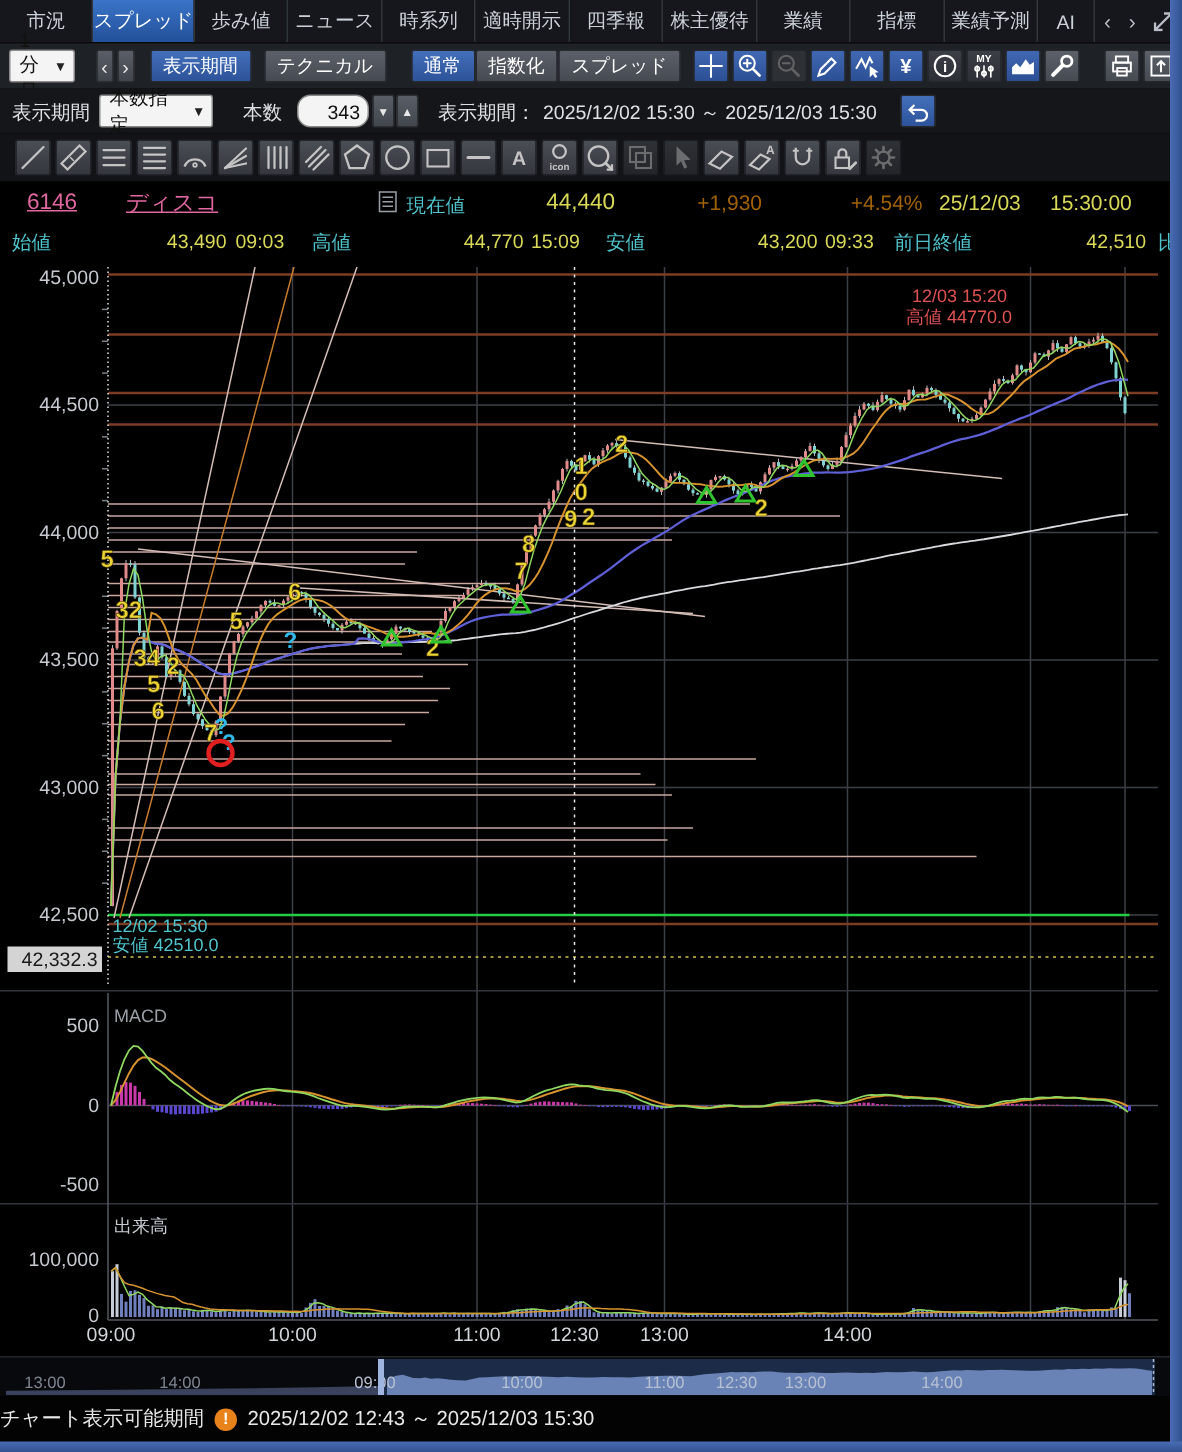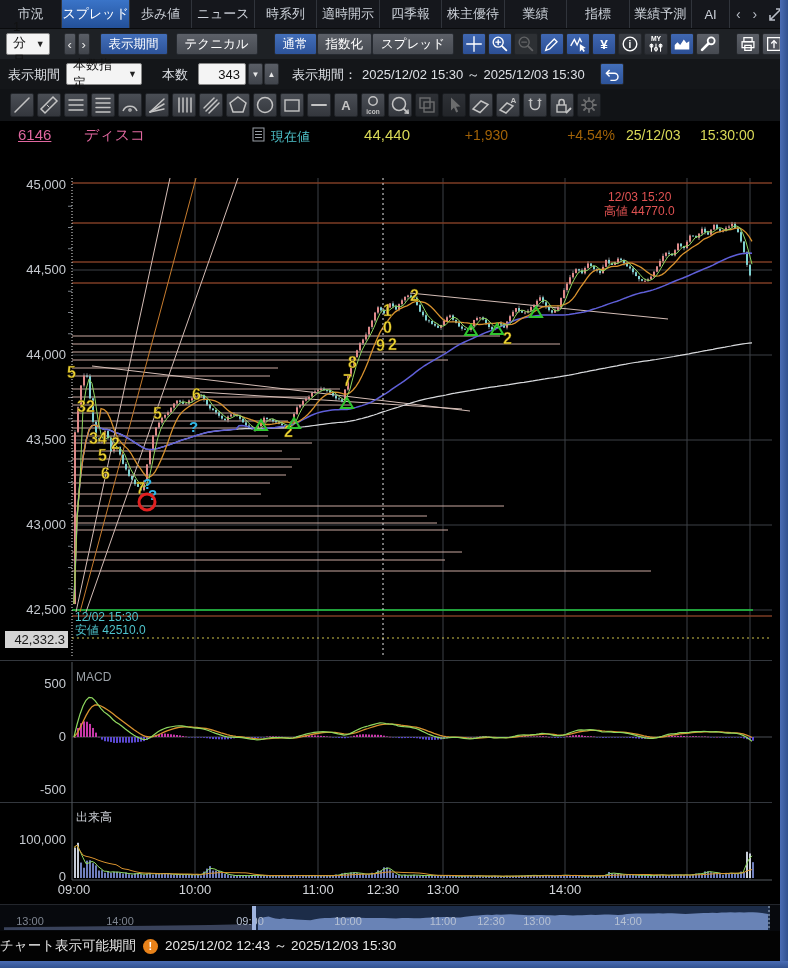--- a/index.html
+++ b/index.html
@@ -23,21 +23,21 @@
   .btn.gray{background:linear-gradient(#5c6068,#464a51);}
   .iconbtn{width:24px;height:22px;border:1px solid #24272c;border-radius:2px;display:flex;align-items:center;justify-content:center;margin-right:2px;}
   .iconbtn.blue{background:linear-gradient(#4068b2,#2c4f94);}
   .iconbtn.gray{background:linear-gradient(#5c6068,#464a51);}
   .iconbtn.dark{background:linear-gradient(#3b3f46,#2c2f35);}
   .iconbtn.disabled{background:#3a3d42;opacity:.55;}
 
   
   .period-row{position:absolute;left:0;top:59px;width:788px;height:30px;background:#141619;color:#dde0e5;font-size:13px;}
   .period-row .lab{position:absolute;top:7px;}
-  .num-input{position:absolute;top:4px;height:22px;background:#f4f4f4;color:#111;border:1px solid #888;border-radius:2px;font-size:13px;text-align:right;padding:0 5px;display:flex;align-items:center;justify-content:flex-end;}
+  .num-input{position:absolute;top:4px;height:22px;background:#f4f4f4;color:#111;border:1px solid #888;border-radius:9px;font-size:13px;text-align:right;padding:0 5px;display:flex;align-items:center;justify-content:flex-end;}
   .spin{position:absolute;top:4px;width:15px;height:22px;background:linear-gradient(#5a5e66,#41454c);border:1px solid #2a2d32;color:#e8e8e8;font-size:8px;display:flex;align-items:center;justify-content:center;border-radius:2px;}
   .ret-btn{position:absolute;top:4px;width:24px;height:22px;background:linear-gradient(#436fba,#2d5399);border:1px solid #24272c;border-radius:2px;display:flex;align-items:center;justify-content:center;}
 
   
   .drawbar{position:absolute;left:0;top:89px;width:788px;height:32px;background:#111316;display:flex;align-items:center;padding-left:10px;}
   .toolbtn{width:24px;height:24px;margin-right:3px;border:1px solid #22252a;border-radius:2px;background:linear-gradient(#4a4e55,#34373d);display:flex;align-items:center;justify-content:center;}
   .toolbtn.disabled{opacity:.5;}
 
   
   .quote-row{position:absolute;left:0;top:121px;width:788px;height:27px;background:#000;}
@@ -341,33 +341,47 @@
           <line x1="6" y1="6" x2="8" y2="8" stroke="#c4c4c4" stroke-width="1.8" stroke-linecap="round"></line>
           <line x1="14" y1="14" x2="16" y2="16" stroke="#c4c4c4" stroke-width="1.8" stroke-linecap="round"></line>
           <line x1="6" y1="16" x2="8" y2="14" stroke="#c4c4c4" stroke-width="1.8" stroke-linecap="round"></line>
           <line x1="14" y1="8" x2="16" y2="6" stroke="#c4c4c4" stroke-width="1.8" stroke-linecap="round"></line>
         </svg>
       </div>
     </div>
 
   <div class="quote-row">
     <span class="qspan pink" style="left:18px;top:5px;text-decoration:underline;">6146</span>
-    <span class="qspan pink" style="left:84px;top:5px;">ディスコ</span>
+    <span class="qspan pink" style="left:84px;top:5px;text-decoration:underline;">ディスコ</span>
     <svg class="qspan" style="left:252px;top:6px;" width="13" height="15" viewBox="0 0 13 15">
         <rect x="1" y="1" width="11" height="13" fill="none" stroke="#9aa0a8"></rect>
         <path d="M3 4.5 H10 M3 7.5 H10 M3 10.5 H10" stroke="#9aa0a8"></path>
       </svg>
     <span class="qspan cyan" style="left:271px;top:7px;">現在値</span>
     <span class="qspan yellow rt" style="left:330px;top:5px;width:80px;font-size:15px;">44,440</span>
     <span class="qspan red rt" style="left:438px;top:6px;width:70px;font-size:14px;">+1,930</span>
     <span class="qspan red rt" style="left:540px;top:6px;width:75px;font-size:14px;">+4.54%</span>
     <span class="qspan yellow" style="left:626px;top:6px;font-size:14px;">25/12/03</span>
     <span class="qspan yellow" style="left:700px;top:6px;font-size:14px;">15:30:00</span>
   </div>
 
+  <div class="ohlc-row">
+    <span class="qspan cyan" style="left:8px;top:5px;">始値</span>
+    <span class="qspan yellow rt" style="left:85px;top:5px;width:66px;font-size:13px;">43,490</span>
+    <span class="qspan yellow" style="left:157px;top:5px;font-size:13px;">09:03</span>
+    <span class="qspan cyan" style="left:208px;top:5px;">高値</span>
+    <span class="qspan yellow rt" style="left:283px;top:5px;width:66px;font-size:13px;">44,770</span>
+    <span class="qspan yellow" style="left:354px;top:5px;font-size:13px;">15:09</span>
+    <span class="qspan cyan" style="left:404px;top:5px;">安値</span>
+    <span class="qspan yellow rt" style="left:479px;top:5px;width:66px;font-size:13px;">43,200</span>
+    <span class="qspan yellow" style="left:550px;top:5px;font-size:13px;">09:33</span>
+    <span class="qspan cyan" style="left:596px;top:5px;">前日終値</span>
+    <span class="qspan yellow rt" style="left:694px;top:5px;width:70px;font-size:13px;">42,510</span>
+    <span class="qspan cyan" style="left:772px;top:5px;">比</span>
+  </div>
 
   <div class="chart-area">
     <svg id="chart-svg" width="780" height="730" viewBox="0 174 780 730">
         <defs>
           <clipPath id="cpMain">
             <rect x="72" y="178" width="700" height="480"></rect>
           </clipPath>
           <clipPath id="cpMacd">
             <rect x="72" y="662" width="700" height="137"></rect>
           </clipPath>

